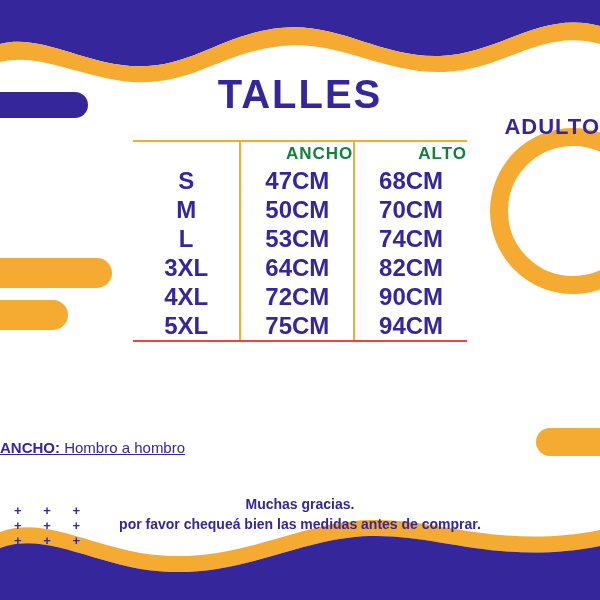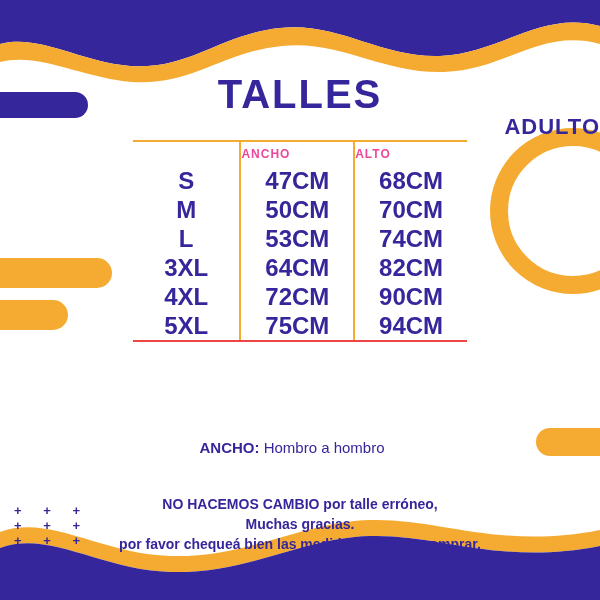--- a/index.html
+++ b/index.html
@@ -119,25 +119,25 @@
   table.sizes {
     border-collapse: collapse;
     width: 334px;
   }
   table.sizes td, table.sizes th {
     padding: 0;
     margin: 0;
   }
   .hdr-row th {
     height: 24px;
-    color: #ec4899;
-    font-size: 12px;
+    color: #15803d;
+    font-size: 17px;
     font-weight: 700;
     letter-spacing: 1px;
-    text-align: left;
+    text-align: right;
     vertical-align: middle;
     border-top: 2px solid #f5ab32;
   }
   .col-size { width: 108px; }
   .col-a { width: 113px; }
   .col-b { width: 113px; }
 
   .hdr-row th.col-size { border-top: 2px solid #f5ab32; }
   .vline-l { border-left: 2px solid #f5ab32; }
 
@@ -151,24 +151,24 @@
   }
   tbody tr:last-child td {
     border-bottom: 2px solid #ef4444;
   }
 
   .notes {
     position: absolute;
     top: 437px;
     left: 0;
     width: 584px;
-    text-align: center;
     color: #36269b;
     font-size: 15px;
     line-height: 22px;
+    text-decoration: underline;
   }
   .notes b { font-weight: 700; }
 
   .disclaimer {
     position: absolute;
     top: 494px;
     left: 0;
     width: 600px;
     text-align: center;
     color: #36269b;
@@ -254,21 +254,18 @@
       </table>
     </div>
 
     <div class="notes">
       <div>
         <b>ANCHO:</b><span> Hombro a hombro</span>
       </div>
     </div>
 
     <div class="disclaimer">
-      <div>
-        <span class="strong">NO HACEMOS CAMBIO</span><span> por talle erróneo,</span>
-      </div>
       <div>Muchas gracias.</div>
       <div>por favor chequeá bien las medidas antes de comprar.</div>
     </div>
 
   </div>
 </div>
 
 </body></html>

